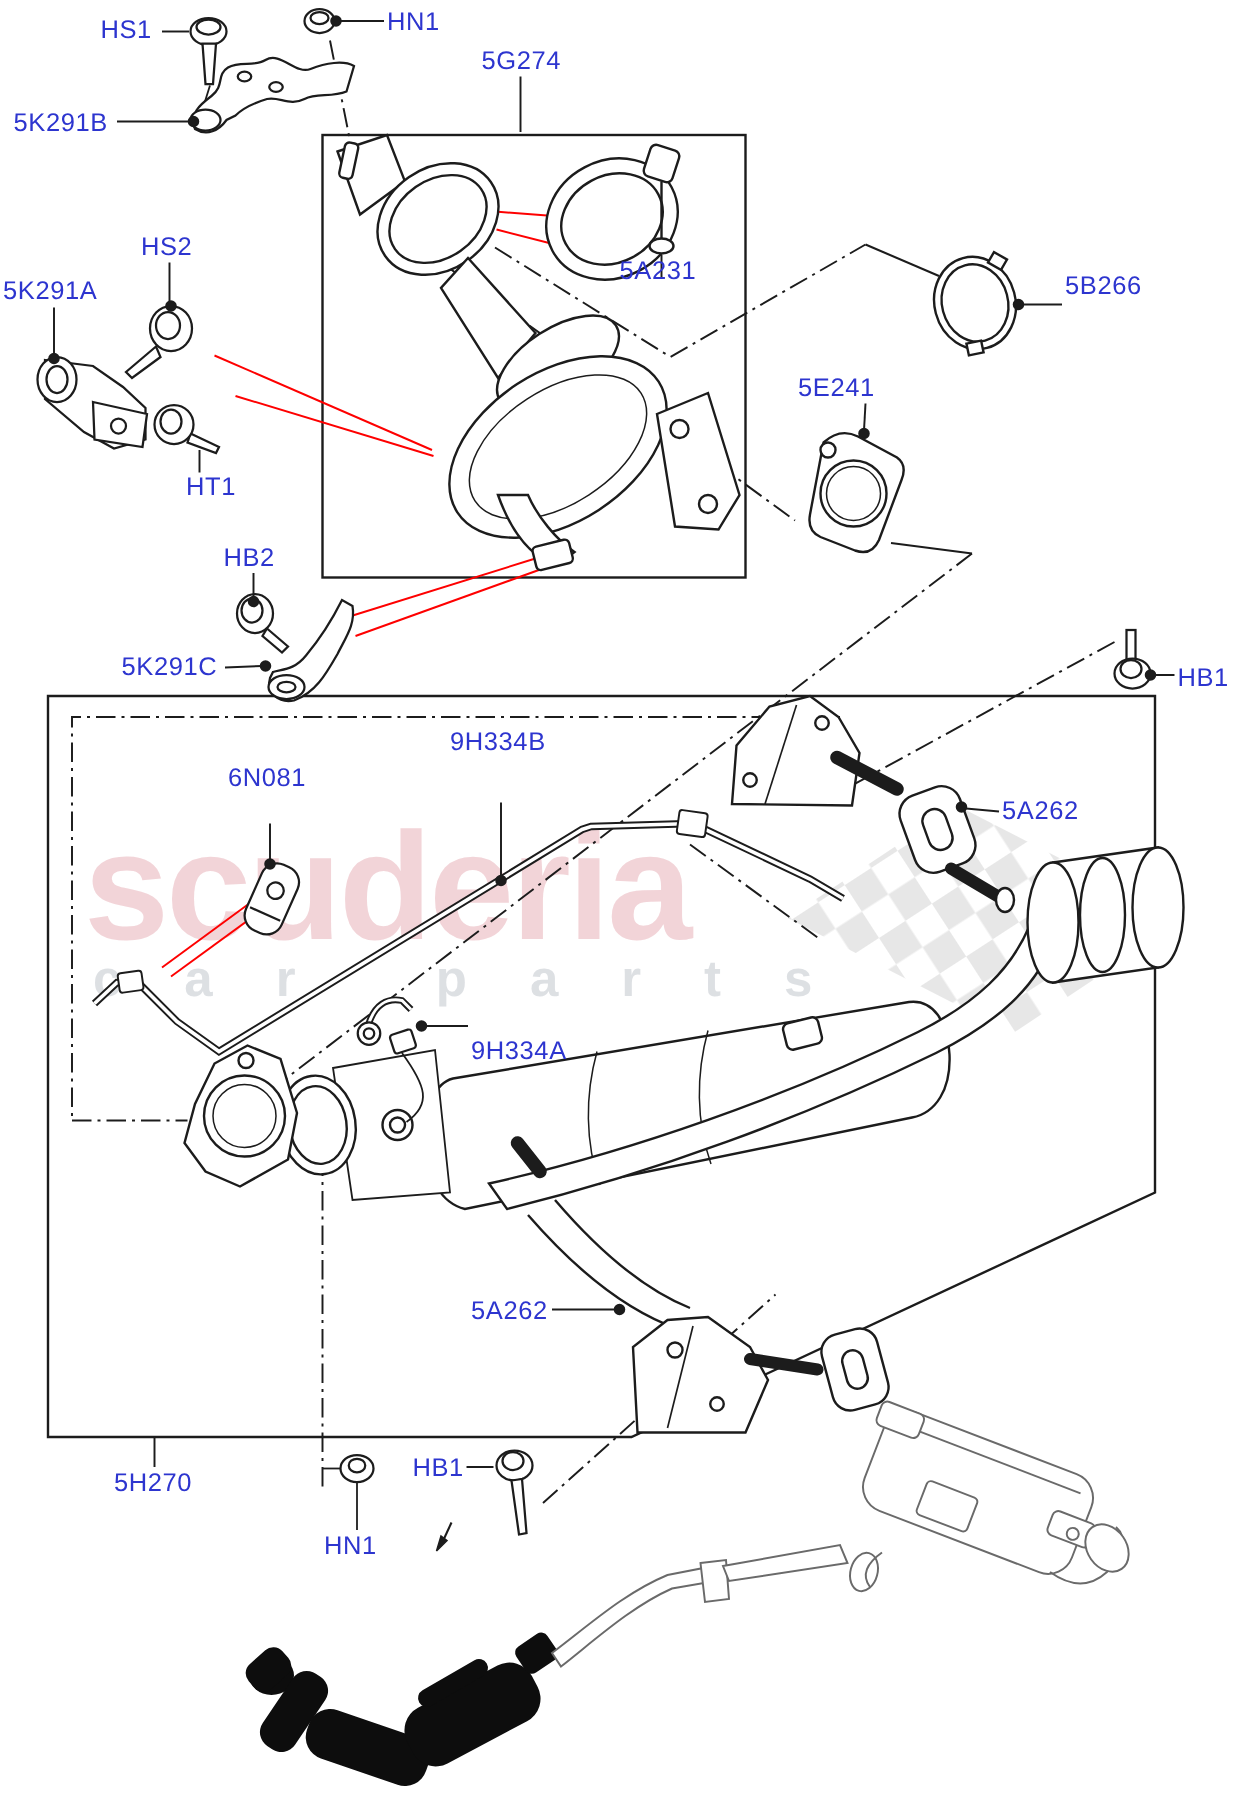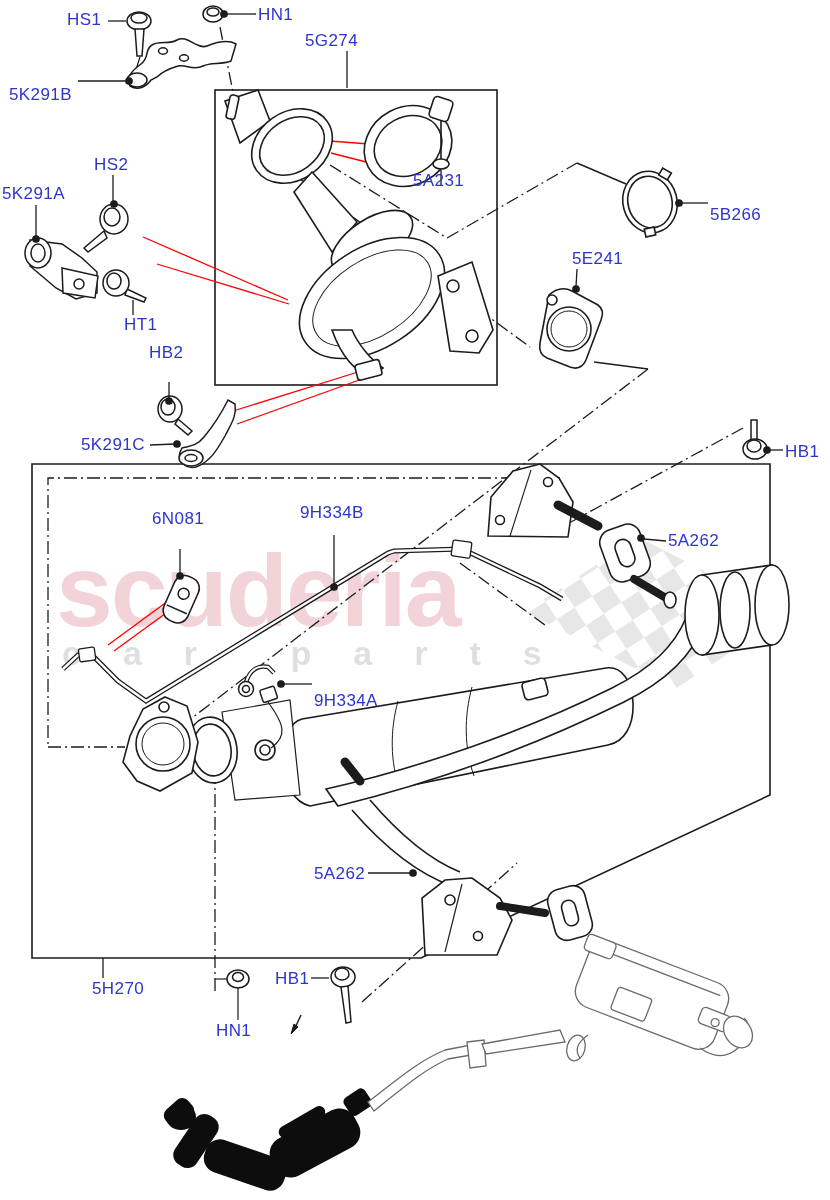--- a/index.html
+++ b/index.html
@@ -323,32 +323,32 @@
         <line x1="284" y1="684" x2="312" y2="684"></line>
       <line x1="368" y1="873" x2="411" y2="873"></line>
         <circle cx="413" cy="873" r="3.2"></circle>
       <line x1="103" y1="958" x2="103" y2="978"></line>
       <line x1="311" y1="978" x2="329" y2="978"></line>
     </g>
   </svg>
 
   <div class="callout" style="left:67px;top:11px">HS1</div>
   <div class="callout" style="left:258px;top:6px">HN1</div>
-  <div class="callout" style="left:305px;top:32px">5G274</div>
-  <div class="callout" style="left:9px;top:86px">5K291B</div>
+  <div class="callout" style="left:321px;top:32px">5G274</div>
+  <div class="callout" style="left:9px;top:73px">5K291B</div>
   <div class="callout" style="left:94px;top:156px">HS2</div>
   <div class="callout" style="left:2px;top:185px">5K291A</div>
   <div class="callout" style="left:413px;top:172px">5A231</div>
-  <div class="callout" style="left:710px;top:206px">5B266</div>
-  <div class="callout" style="left:572px;top:250px">5E241</div>
+  <div class="callout" style="left:710px;top:182px">5B266</div>
+  <div class="callout" style="left:532px;top:250px">5E241</div>
   <div class="callout" style="left:124px;top:316px">HT1</div>
-  <div class="callout" style="left:149px;top:344px">HB2</div>
+  <div class="callout" style="left:149px;top:363px">HB2</div>
   <div class="callout" style="left:81px;top:436px">5K291C</div>
   <div class="callout" style="left:785px;top:443px">HB1</div>
   <div class="callout" style="left:668px;top:532px">5A262</div>
   <div class="callout" style="left:152px;top:510px">6N081</div>
-  <div class="callout" style="left:300px;top:504px">9H334B</div>
+  <div class="callout" style="left:300px;top:486px">9H334B</div>
   <div class="callout" style="left:314px;top:692px">9H334A</div>
   <div class="callout" style="left:314px;top:865px">5A262</div>
-  <div class="callout" style="left:92px;top:980px">5H270</div>
+  <div class="callout" style="left:76px;top:980px">5H270</div>
   <div class="callout" style="left:275px;top:970px">HB1</div>
   <div class="callout" style="left:216px;top:1022px">HN1</div>
 </div>
 
 </body></html>

